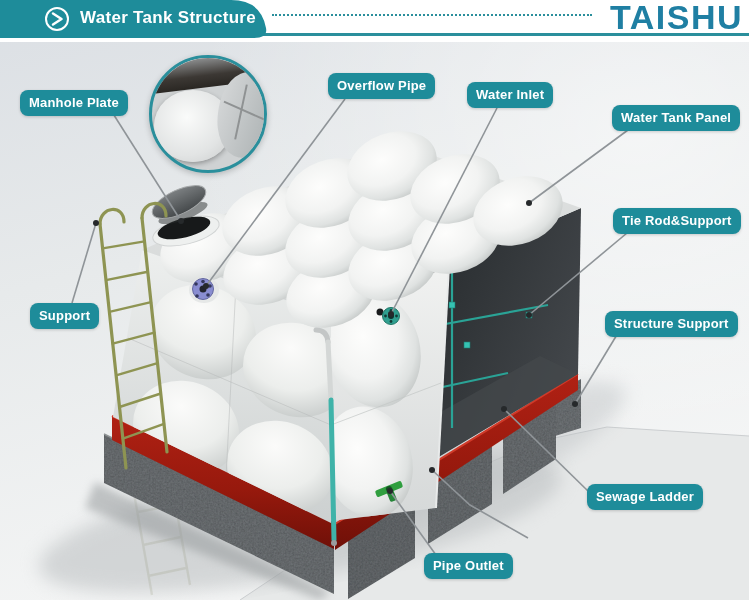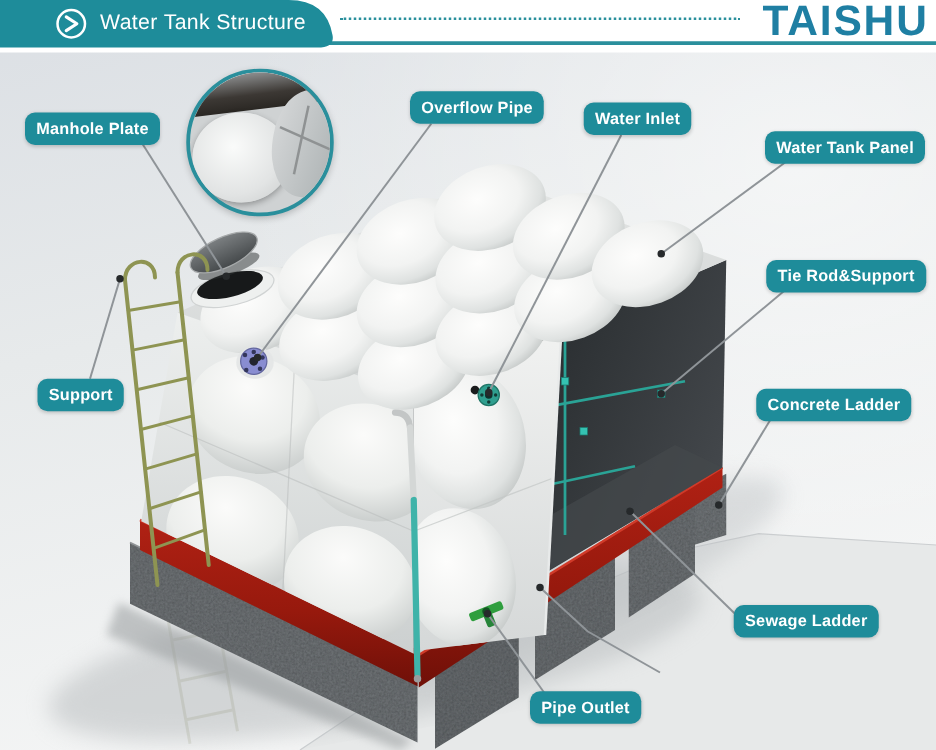--- a/index.html
+++ b/index.html
@@ -6,21 +6,21 @@
   #stage{position:relative;width:749px;height:600px;overflow:hidden;
          font-family:"Liberation Sans",sans-serif;background:#eceff0;}
 
   
   .scene{position:absolute;left:0;top:0;width:749px;height:600px;}
 
   
   .header{position:absolute;left:0;top:0;width:749px;height:42px;background:#ffffff;z-index:40;}
   .hline{position:absolute;left:0;top:33px;width:749px;height:3px;background:#2a8f9c;}
   .banner-svg{position:absolute;left:0;top:0;}
-  .title{position:absolute;left:80px;top:8px;color:#fff;font-size:17px;font-weight:400;
+  .title{position:absolute;left:80px;top:8px;color:#fff;font-size:17px;font-weight:700;
          letter-spacing:.3px;white-space:nowrap;z-index:3;}
   .dotline{position:absolute;left:272px;top:14px;width:320px;height:0;
            border-top:2.5px dotted #2a8f9c;}
   .brand{position:absolute;right:6px;top:-2px;color:#1f7fa3;font-size:34px;font-weight:700;
          letter-spacing:1.5px;white-space:nowrap;}
 
   
   .lbl{position:absolute;background:#1e8c9a;color:#fff;font-size:13px;font-weight:700;
        line-height:1;padding:6px 9px 7px 9px;border-radius:8px;white-space:nowrap;
        box-shadow:0 1px 3px rgba(0,0,0,.18);letter-spacing:.2px;z-index:30;}
@@ -317,21 +317,21 @@
     <div class="in-spoke sp1"></div>
     <div class="in-spoke sp2"></div>
   </div>
 
   <div class="lbl" style="left:20px;top:90px">Manhole Plate</div>
   <div class="lbl" style="left:328px;top:73px">Overflow Pipe</div>
   <div class="lbl" style="left:467px;top:82px">Water Inlet</div>
   <div class="lbl" style="left:613px;top:208px">Tie Rod&amp;Support</div>
   <div class="lbl" style="left:612px;top:105px">Water Tank Panel</div>
   <div class="lbl" style="left:30px;top:303px">Support</div>
-  <div class="lbl" style="left:605px;top:311px">Concrete Ladder</div>
+  <div class="lbl" style="left:605px;top:311px">Structure Support</div>
   <div class="lbl" style="left:587px;top:484px">Sewage Ladder</div>
   <div class="lbl" style="left:424px;top:553px">Pipe Outlet</div>
 
   <div class="header">
     <div class="hline"></div>
     <svg class="banner-svg" width="280" height="42">
       <path d="M0,0 H231 Q261,0 266,28 Q268,38 254,38 H0 Z" fill="#1e8c9a"></path>
       <g fill="none" stroke="#ffffff">
         <circle cx="57" cy="19" r="11" stroke-width="2"></circle>
         <path d="M53,13.5 L61.5,19 L53,24.5" stroke-width="2.5" stroke-linecap="round" stroke-linejoin="round"></path>

